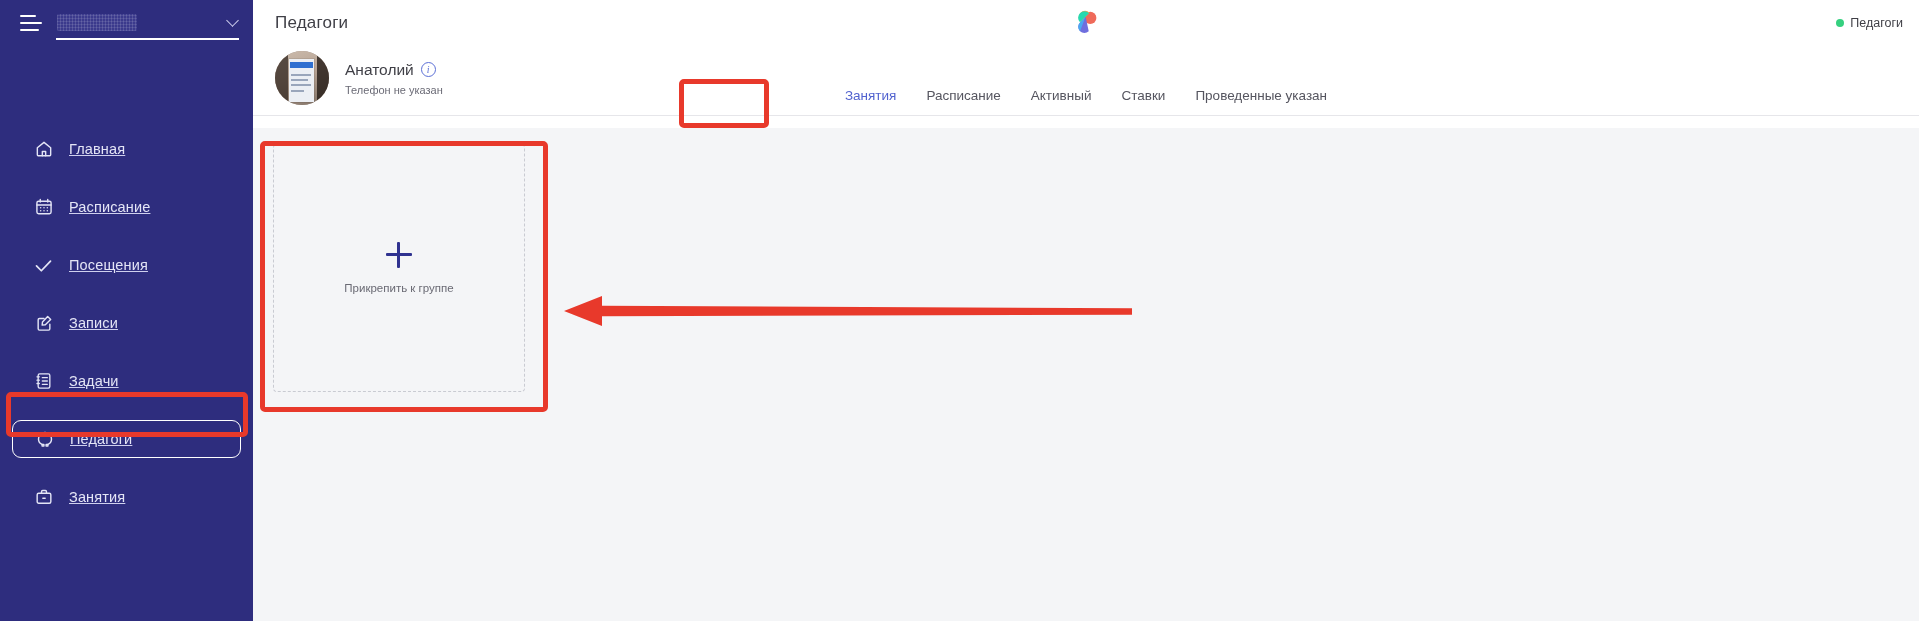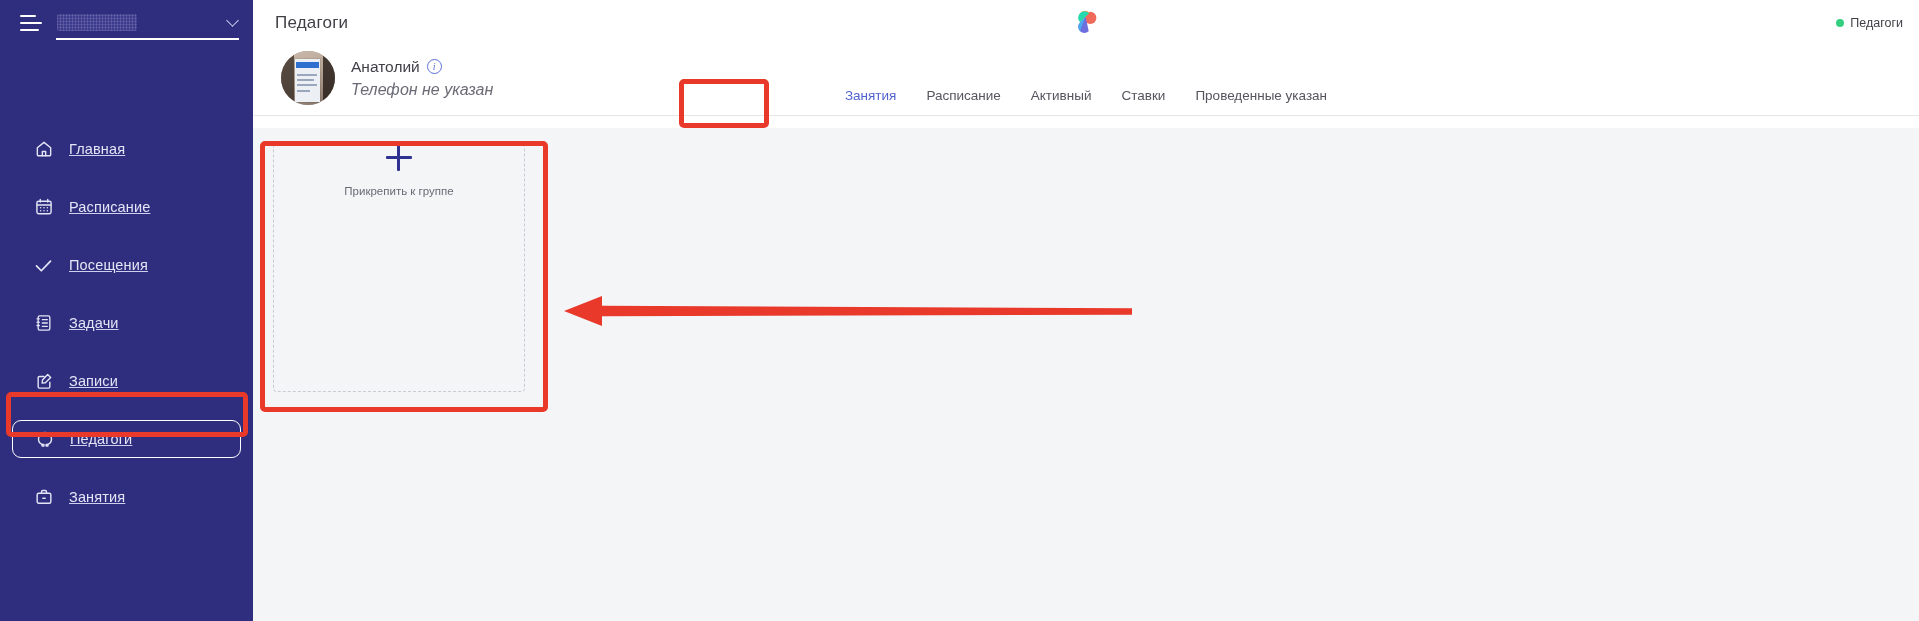--- a/index.html
+++ b/index.html
@@ -114,21 +114,21 @@
   }
   .status-dot {
     width: 8px; height: 8px; border-radius: 50%;
     background: #35d07f; margin-right: 6px;
   }
   .status-text { font-size: 12.5px; color: #3f3f46; }
 
   
   .profile {
     display: flex; align-items: center;
-    padding-left: 28px;
+    padding-left: 22px;
     margin-top: -2px;
     height: 68px;
   }
   .avatar {
     width: 54px; height: 54px; border-radius: 50%;
     overflow: hidden; flex: 0 0 54px;
     background: #9c8f86;
     position: relative;
   }
   .avatar .ph-wall { position: absolute; inset: 0; background: linear-gradient(160deg,#cdbdae 0%,#b7a394 45%,#7e6f63 100%); }
@@ -147,21 +147,21 @@
   .profile-name { font-size: 15.5px; color: #3f3f46; }
   .info-icon {
     width: 15px; height: 15px; border-radius: 50%;
     border: 1.4px solid #5b6fd6;
     color: #5b6fd6;
     font-size: 10px; font-style: italic; font-family: "Liberation Serif", serif;
     display: flex; align-items: center; justify-content: center;
     margin-left: 7px;
     line-height: 1;
   }
-  .profile-phone { font-size: 16px; color: #6b6b76; margin-top: 5px; font-style: italic; }
+  .profile-phone { font-size: 11px; color: #6b6b76; margin-top: 5px; }
 
   
   .tabs {
     position: absolute; left: 0; right: 0; top: 88px;
     display: flex; align-items: flex-end; justify-content: center;
     gap: 0;
     border-bottom: 1px solid #e6e6ea;
     padding-bottom: 12px;
     padding-left: 0;
   }
@@ -174,21 +174,21 @@
     position: absolute; left: 0; right: 0; top: 128px; bottom: 0;
     background: #f4f5f7;
   }
   .attach-card {
     position: absolute; left: 20px; top: 16px;
     width: 252px; height: 248px;
     background: #f4f5f7;
     border: 1.5px dashed #c9cbd2;
     border-radius: 4px;
     display: flex; flex-direction: column;
-    align-items: center; 
+    align-items: center; justify-content: center;
     cursor: pointer;
   }
   .plus-icon { width: 26px; height: 26px; position: relative; margin-bottom: 14px; }
   .plus-icon::before, .plus-icon::after {
     content: ""; position: absolute; background: #2f3290; border-radius: 1px;
   }
   .plus-icon::before { left: 11px; top: 0; width: 3.4px; height: 26px; }
   .plus-icon::after { top: 11px; left: 0; height: 3.4px; width: 26px; }
   .attach-label { font-size: 11.5px; color: #6a6a74; }
 
@@ -256,37 +256,37 @@
           <svg width="21" height="21" viewBox="0 0 24 24" fill="none" stroke="#e4e5f6" stroke-width="2" stroke-linecap="round" stroke-linejoin="round">
             <path d="M4 12.5 9.5 18 20 7"></path>
           </svg>
         </span>
         <span class="nav-label">Посещения</span>
       </div>
 
 
       <div class="nav-item">
         <span class="nav-icon">
+          <svg width="20" height="20" viewBox="0 0 24 24" fill="none" stroke="#e4e5f6" stroke-width="1.7" stroke-linecap="round" stroke-linejoin="round">
+            <path d="M19 13.5V19a1.5 1.5 0 0 1-1.5 1.5h-11A1.5 1.5 0 0 1 5 19V8a1.5 1.5 0 0 1 1.5-1.5H12"></path>
+            <path d="M16.4 4.1 20 7.7l-6.4 6.4-3.8.4.4-3.8z"></path>
+          </svg>
+        </span>
+        <span class="nav-label">Записи</span>
+      </div>
+
+      <div class="nav-item">
+        <span class="nav-icon">
           <svg width="20" height="20" viewBox="0 0 24 24" fill="none" stroke="#e4e5f6" stroke-width="1.6" stroke-linecap="round" stroke-linejoin="round">
             <rect x="5" y="3.5" width="14" height="17" rx="1.8"></rect>
             <path d="M3.6 7h2.8M3.6 11h2.8M3.6 15h2.8"></path>
             <path d="M10 8h6M10 12h6M10 16h6"></path>
           </svg>
         </span>
         <span class="nav-label">Задачи</span>
-      </div>
-
-      <div class="nav-item">
-        <span class="nav-icon">
-          <svg width="20" height="20" viewBox="0 0 24 24" fill="none" stroke="#e4e5f6" stroke-width="1.7" stroke-linecap="round" stroke-linejoin="round">
-            <path d="M19 13.5V19a1.5 1.5 0 0 1-1.5 1.5h-11A1.5 1.5 0 0 1 5 19V8a1.5 1.5 0 0 1 1.5-1.5H12"></path>
-            <path d="M16.4 4.1 20 7.7l-6.4 6.4-3.8.4.4-3.8z"></path>
-          </svg>
-        </span>
-        <span class="nav-label">Записи</span>
       </div>
 
 
       <div class="nav-item active">
         <span class="nav-icon">
           <svg width="20" height="20" viewBox="0 0 24 24" fill="none" stroke="#e4e5f6" stroke-width="1.7" stroke-linecap="round" stroke-linejoin="round">
             <path d="M8.5 18.5c-2.6-1.2-4.3-3.6-4.3-6.6A7.8 7.8 0 0 1 12 4a7.8 7.8 0 0 1 7.8 7.9c0 3-1.7 5.4-4.3 6.6"></path>
             <path d="M8.5 18.5h2.2v2H8.5zM15.5 18.5h-2.2v2h2.2z"></path>
           </svg>
         </span>

